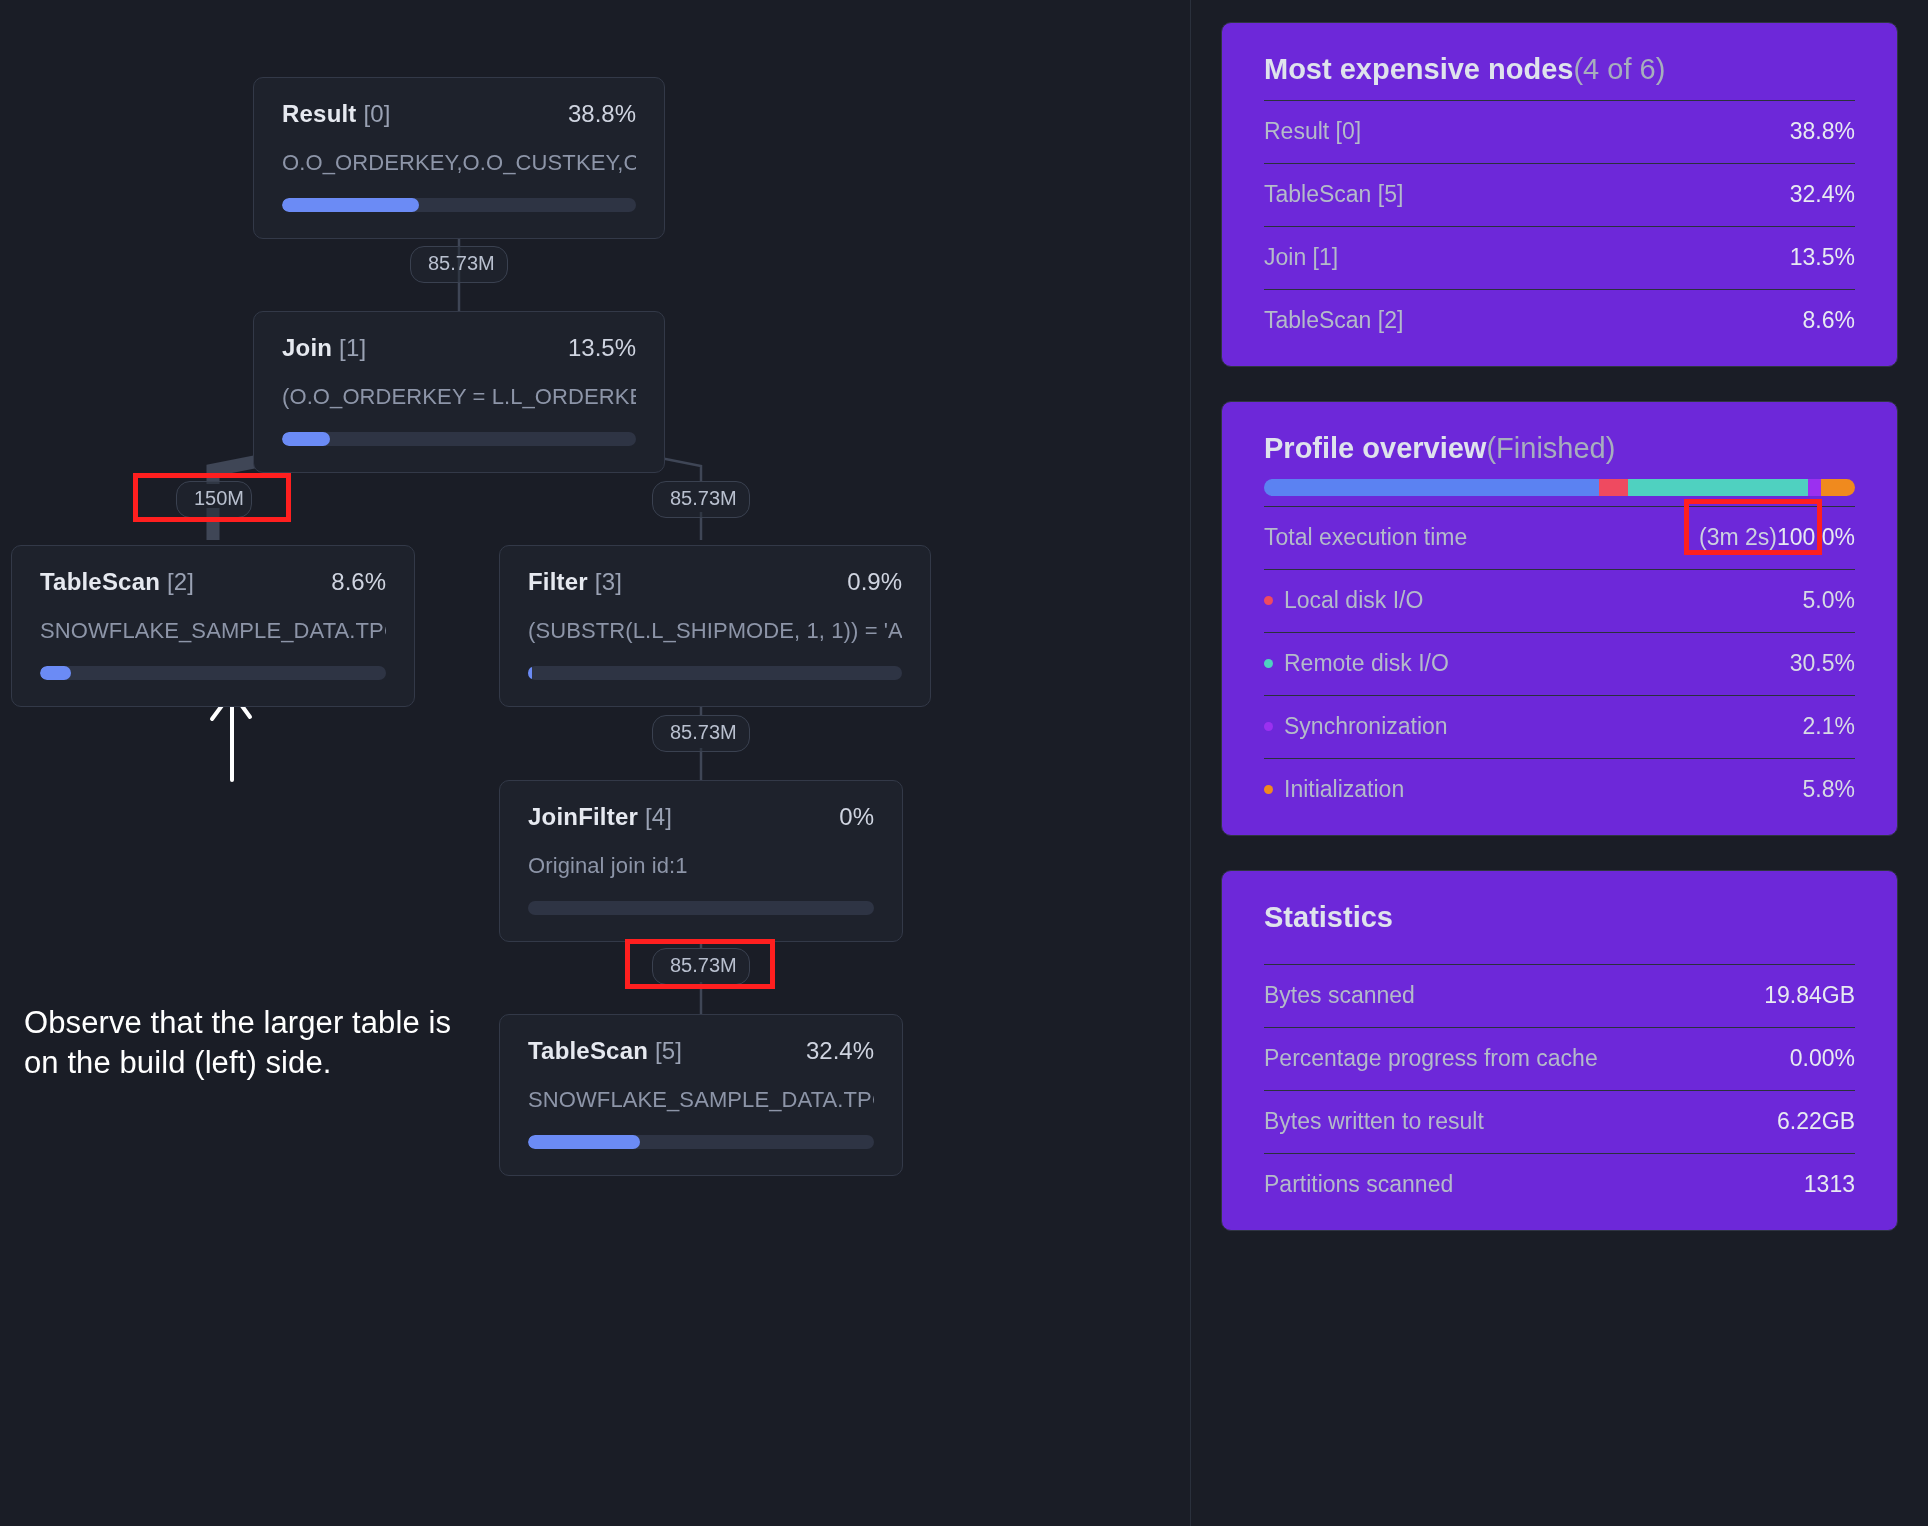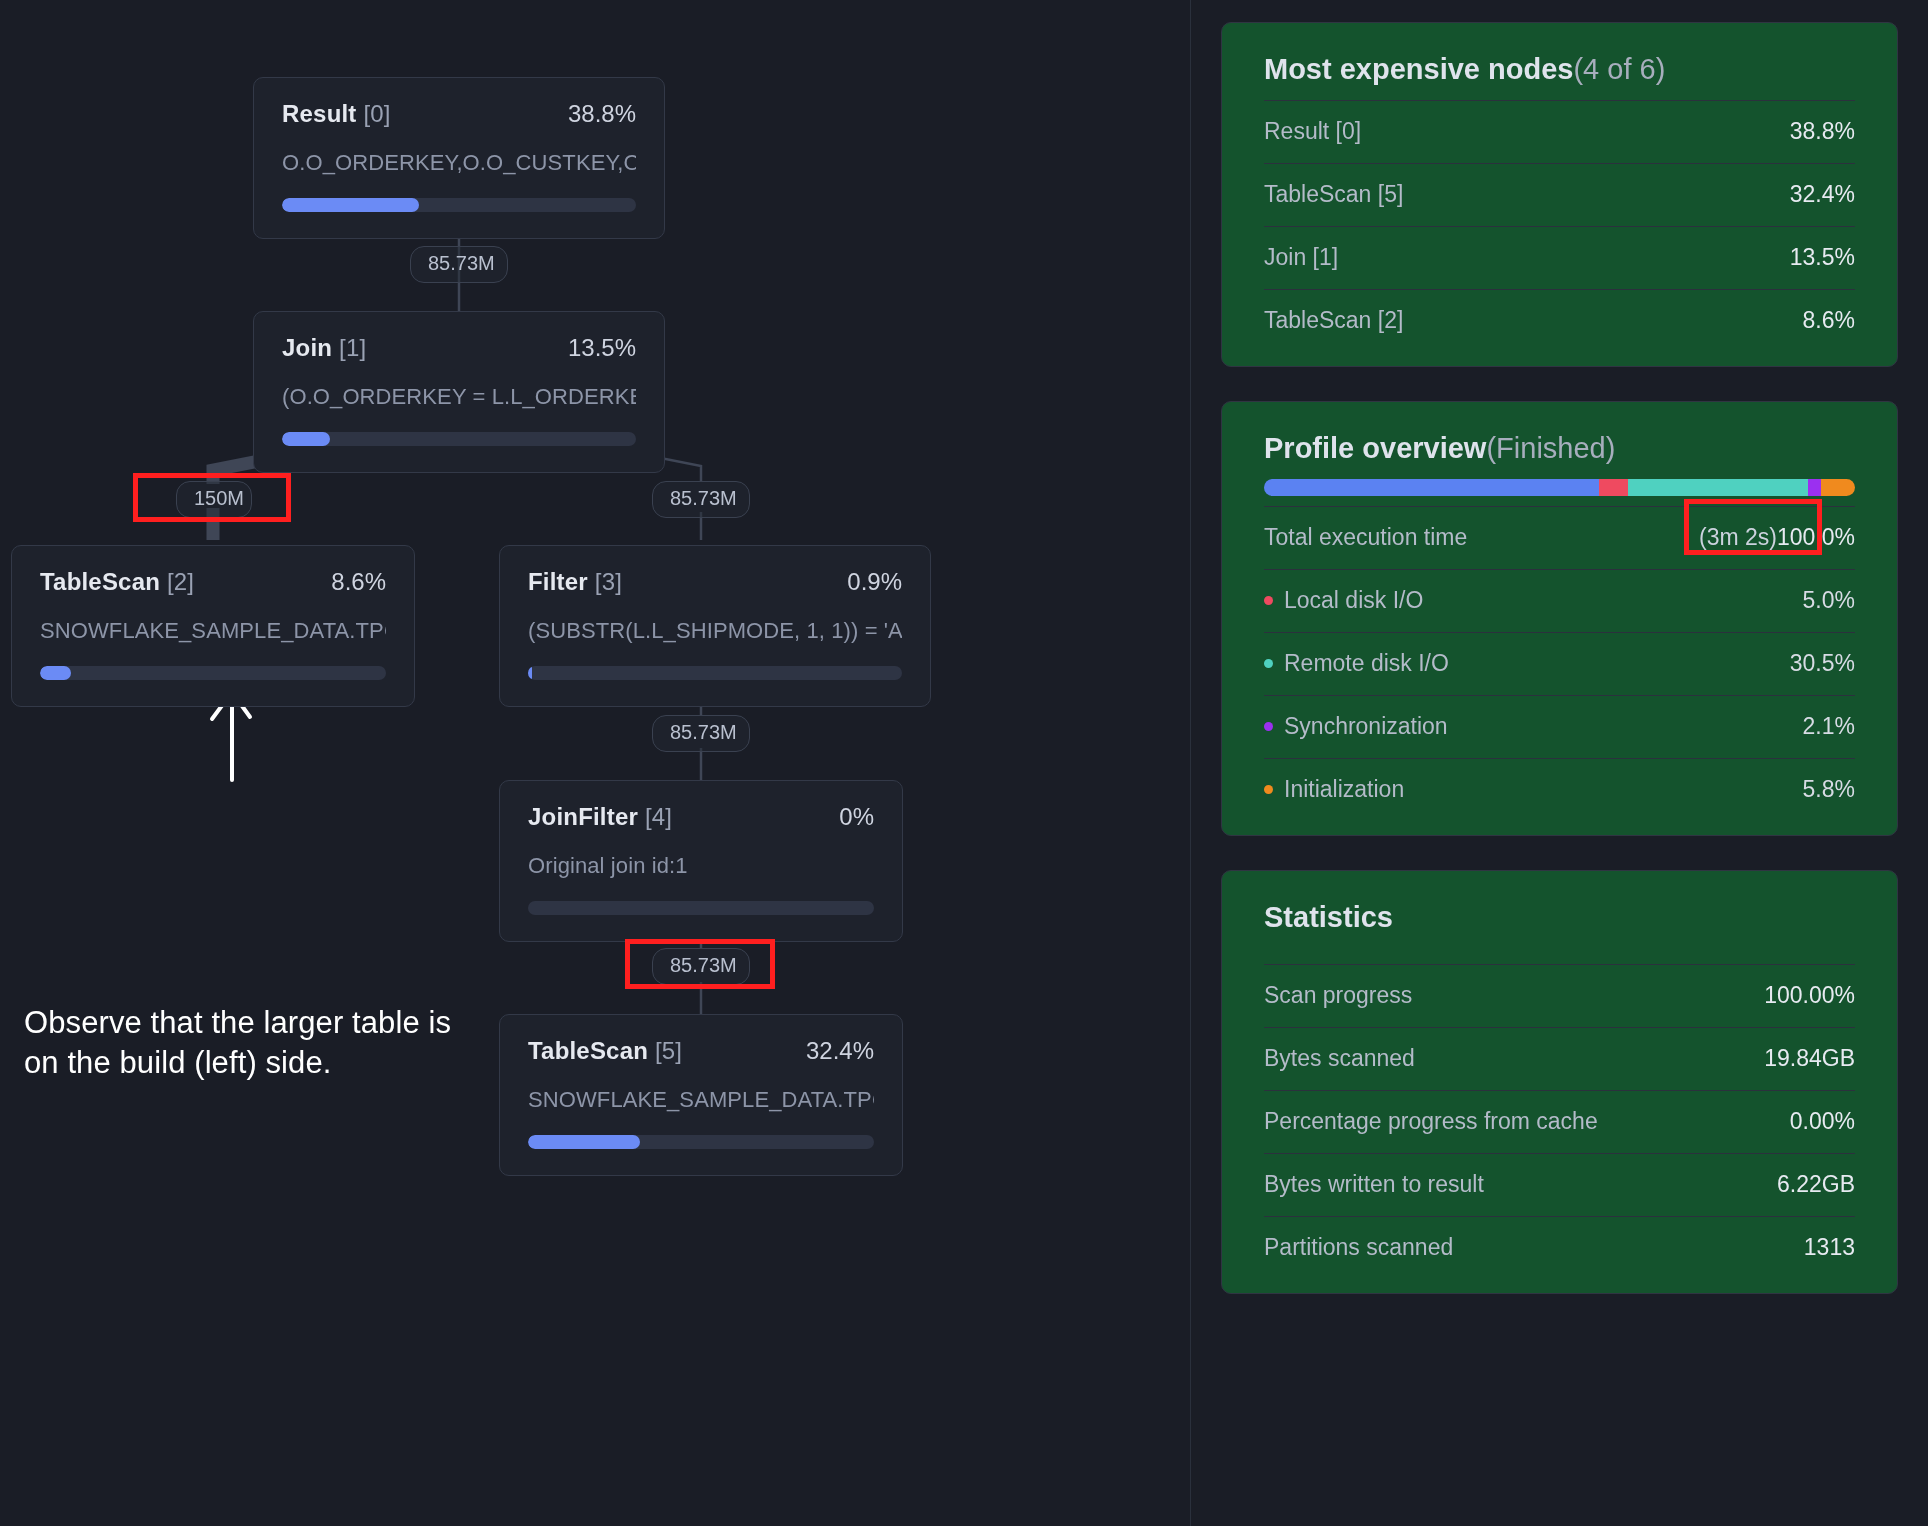--- a/index.html
+++ b/index.html
@@ -80,21 +80,21 @@
   }
 
   
   #side-pane {
     position: absolute; left: 1190px; top: 0; width: 738px; height: 1526px;
     background: #1a1d26;
     border-left: 1px solid #2a303c;
     padding: 22px 30px 0 30px;
   }
   .card {
-    background: #14532d;
+    background: #6d28d9;
     border: 1px solid #2f3542;
     border-radius: 10px;
     padding: 30px 42px 14px 42px;
     margin-bottom: 34px;
   }
   .card-title {
     font-size: 29px; font-weight: bold; color: #dfe3ec;
     margin-bottom: 14px;
   }
   .card-title .muted { font-weight: normal; color: #a7aebd; }
@@ -312,24 +312,20 @@
             <i class="dot" style="background:#f08a1e"></i>
             <span>Initialization</span>
           </span>
         <span class="v dim">5.8%</span>
       </div>
     </div>
 
     <div class="card">
       <div class="card-title" style="margin-bottom:30px;">Statistics</div>
       <div class="kv">
-        <span class="k">Scan progress</span>
-        <span class="v">100.00%</span>
-      </div>
-      <div class="kv">
         <span class="k">Bytes scanned</span>
         <span class="v">19.84GB</span>
       </div>
       <div class="kv">
         <span class="k">Percentage progress from cache</span>
         <span class="v">0.00%</span>
       </div>
       <div class="kv">
         <span class="k">Bytes written to result</span>
         <span class="v">6.22GB</span>

